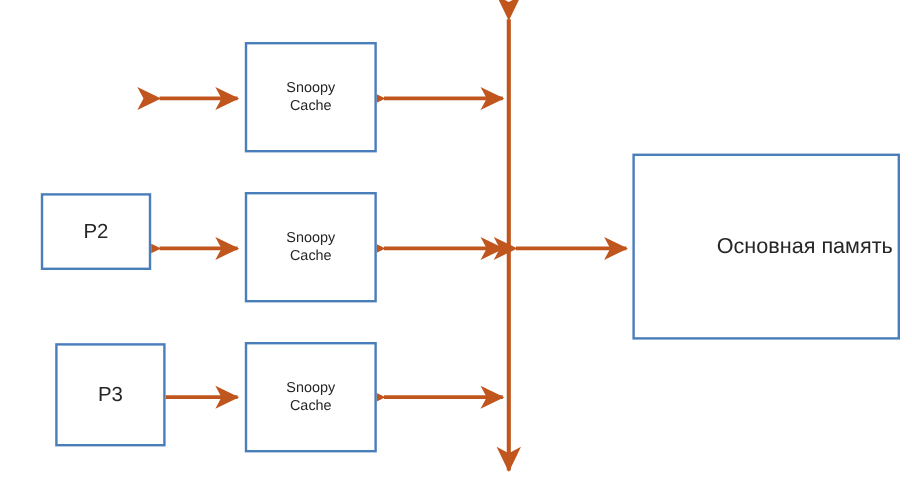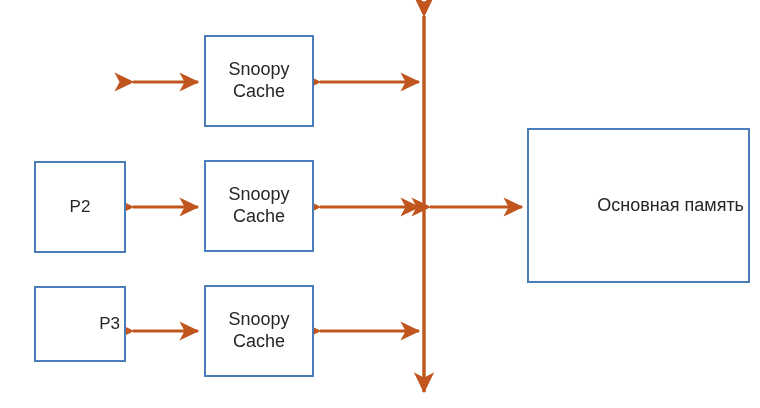--- a/index.html
+++ b/index.html
@@ -25,21 +25,21 @@
     justify-content: center;
     text-align: center;
     color: #262626;
     line-height: 1.22;
     font-family: "Liberation Sans", sans-serif;
   }
   .proc-box {
     font-size: 17px;
   }
   .cache-box {
-    font-size: 18px;
+    font-size: 12px;
   }
   .mem-box {
     font-size: 18px;
     justify-content: flex-end;
   }
   .node-label {
     display: block;
     padding: 0 4px;
     white-space: pre-line;
   }
@@ -93,24 +93,24 @@
 
     <g>
       <line x1="430" y1="207" x2="522" y2="207" stroke="#c0561e" stroke-width="3.2" marker-start="url(#ahL)" marker-end="url(#ahR)"></line>
     </g>
 
     <g>
       <line x1="424" y1="16" x2="424" y2="392" stroke="#c0561e" stroke-width="3.4" marker-start="url(#ahL)" marker-end="url(#ahR)"></line>
     </g>
   </svg>
 
-  <div class="node-box proc-box" style="left:34px; top:161px; width:92px; height:92px;">
+  <div class="node-box proc-box" style="left:34px; top:161px; width:92px; height:64px;">
     <span class="node-label">P2</span>
   </div>
-  <div class="node-box proc-box" style="left:34px; top:286px; width:92px; height:76px;justify-content:flex-end;">
+  <div class="node-box proc-box" style="left:46px; top:286px; width:92px; height:86px;">
     <span class="node-label">P3</span>
   </div>
 
   <div class="node-box cache-box" style="left:204px; top:35px; width:110px; height:92px;">
     <span class="node-label">Snoopy
 Cache</span>
   </div>
   <div class="node-box cache-box" style="left:204px; top:160px; width:110px; height:92px;">
     <span class="node-label">Snoopy
 Cache</span>

